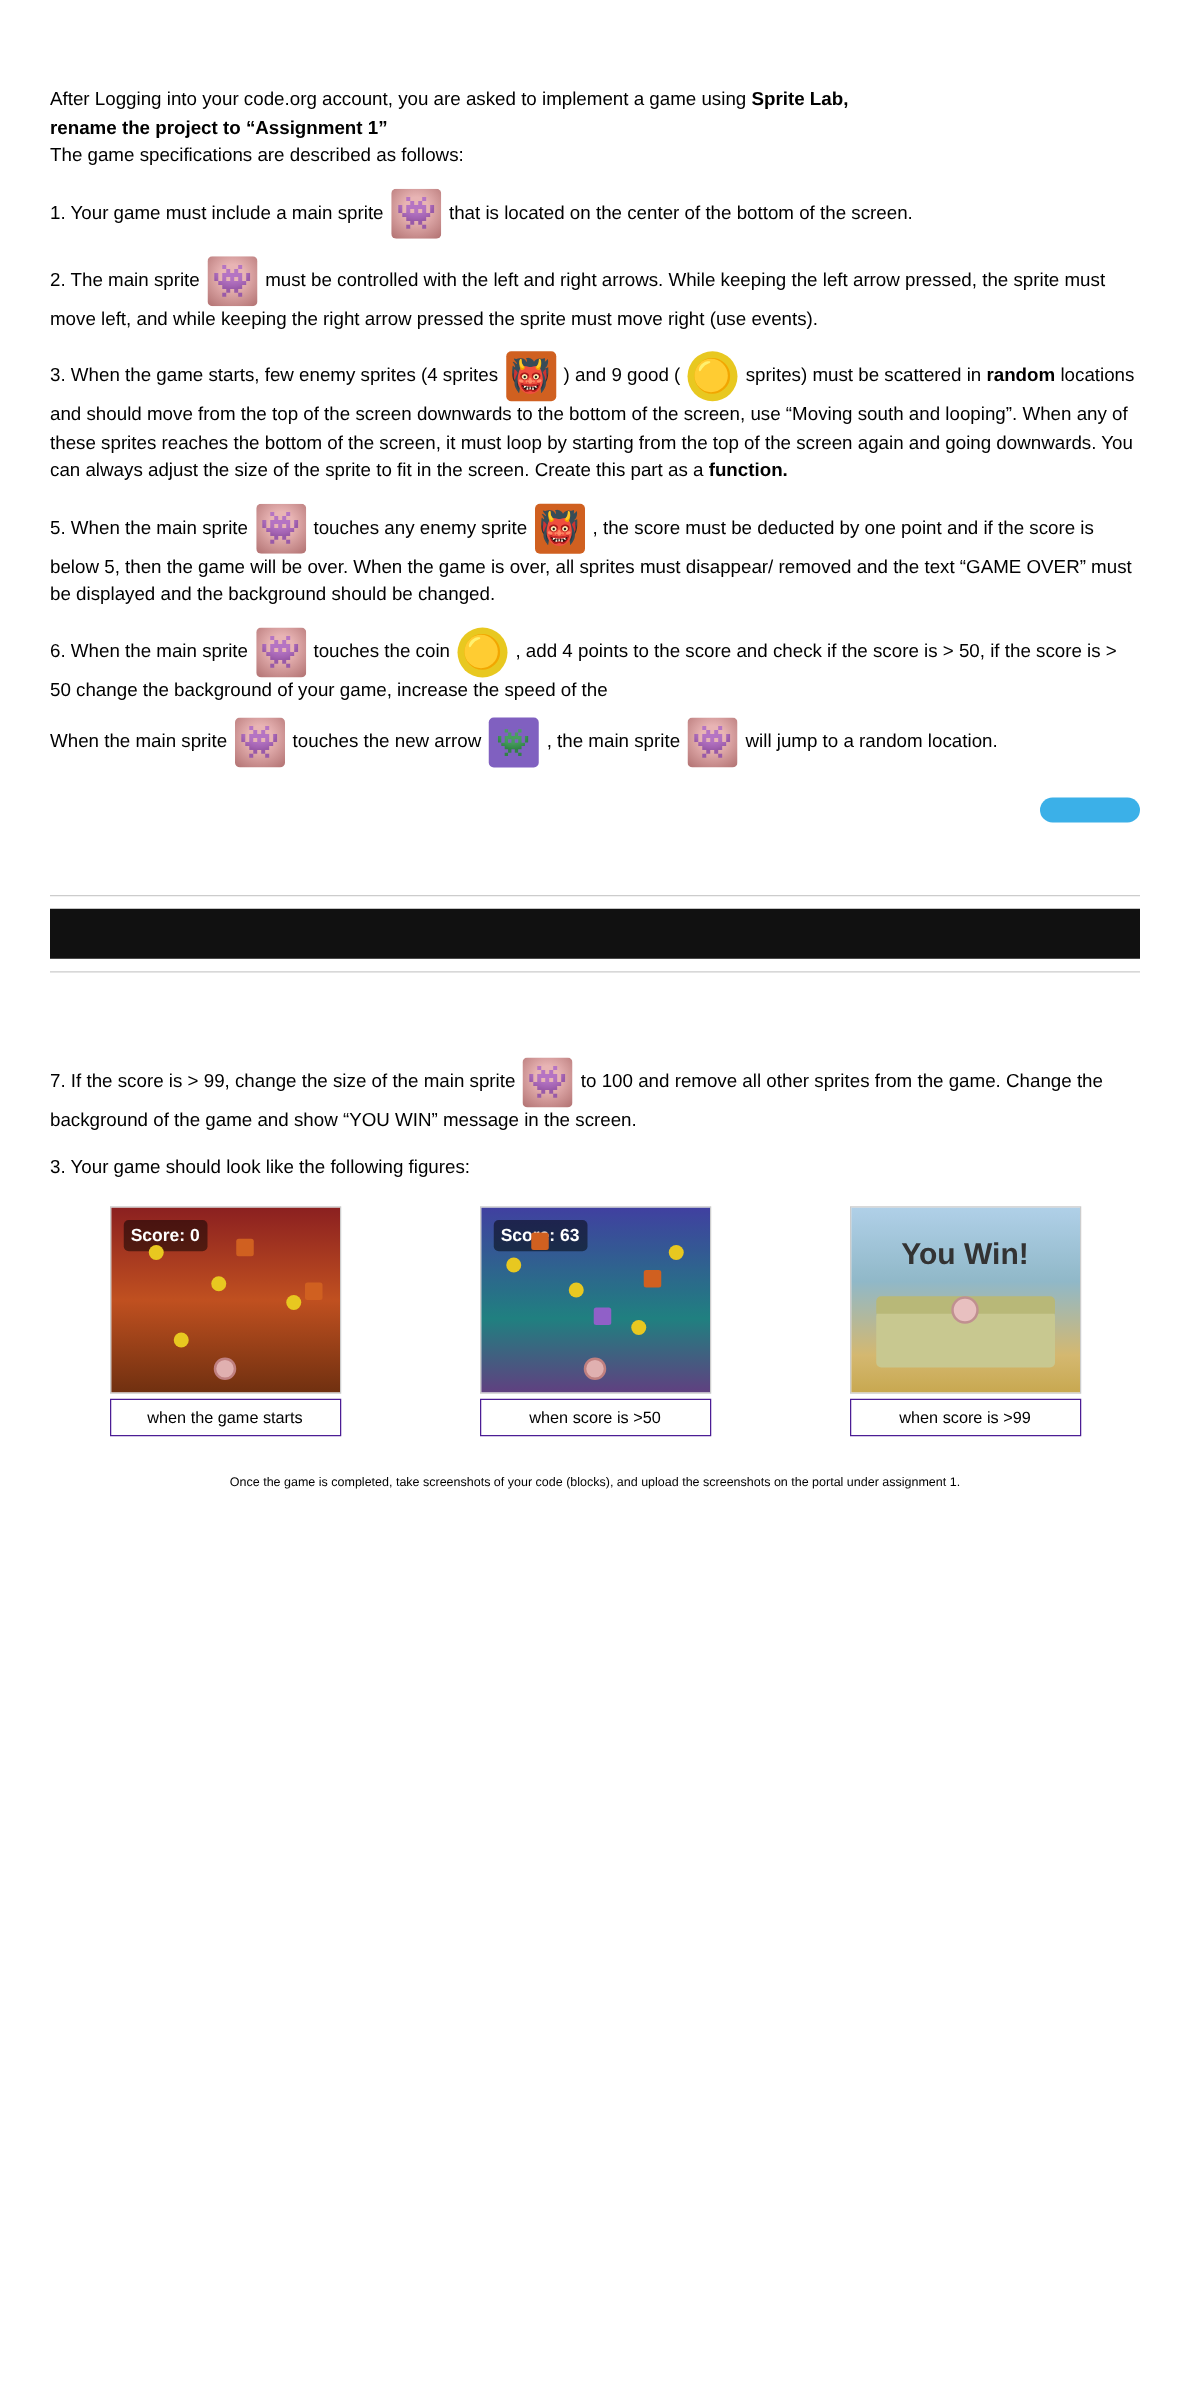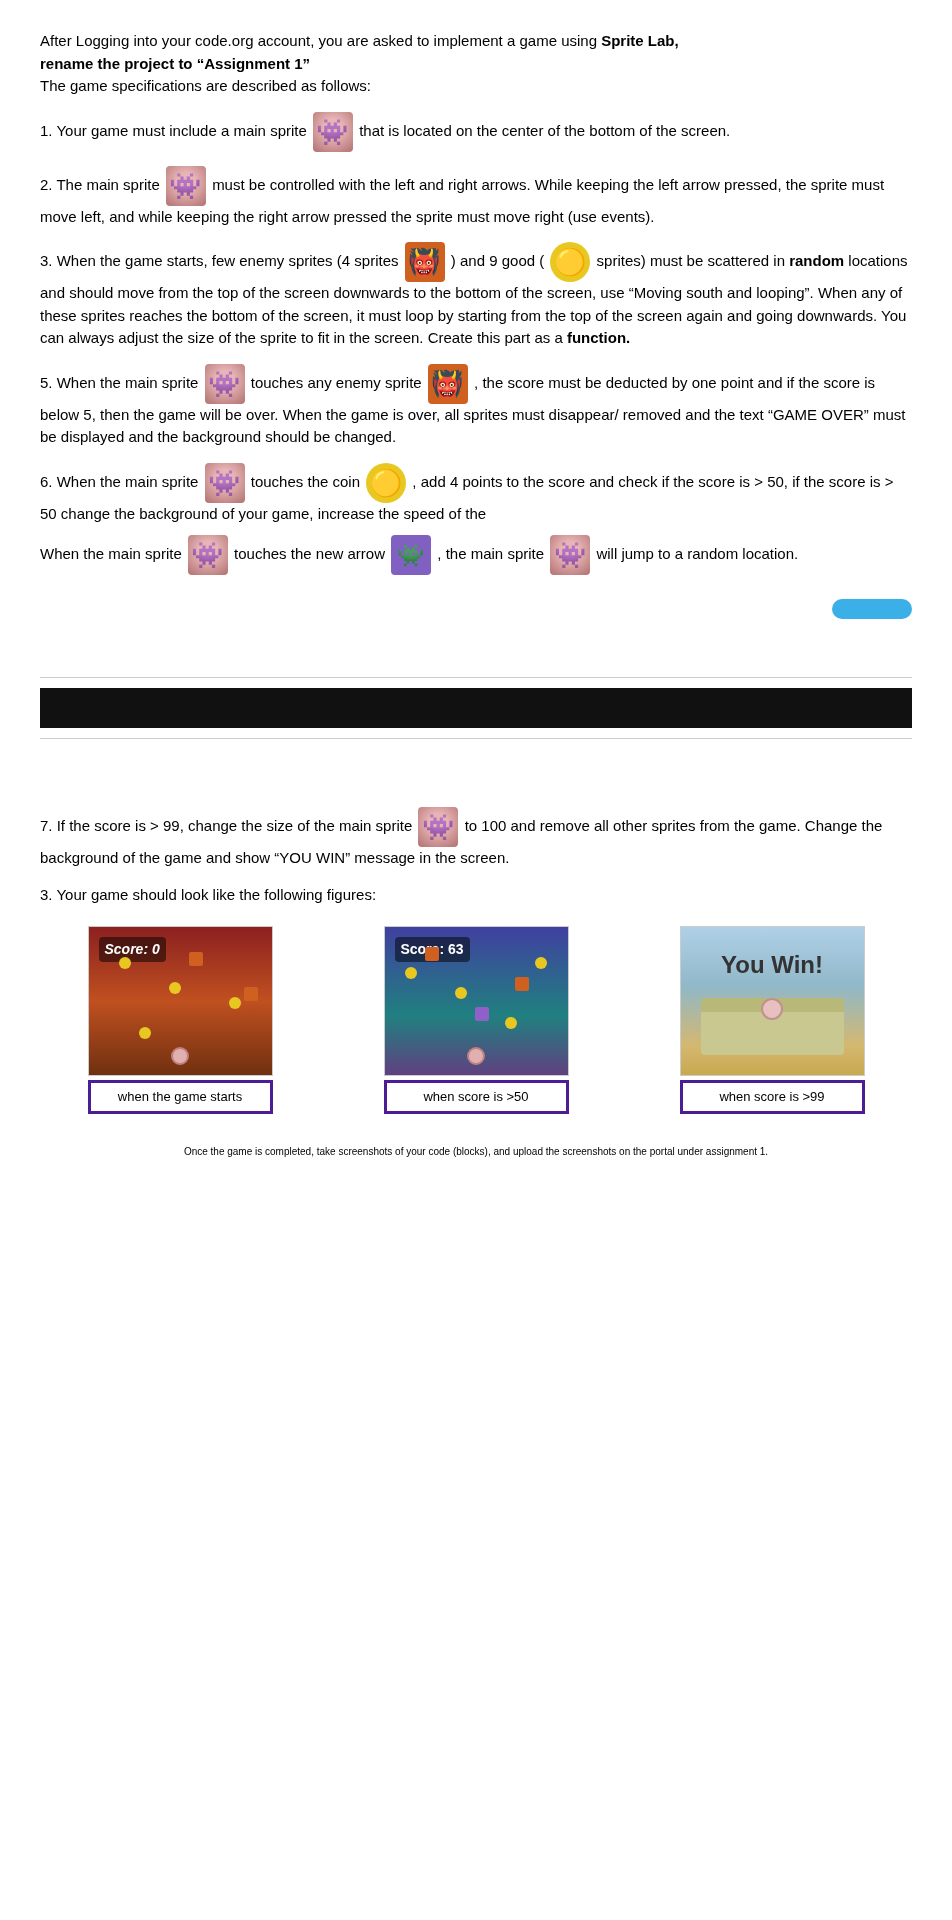--- a/index.html
+++ b/index.html
@@ -5,21 +5,22 @@
     * { box-sizing: border-box; margin: 0; padding: 0; }
     body {
       font-family: Arial, sans-serif;
       font-size: 15px;
       line-height: 1.5;
       color: #000;
       background: #fff;
       width: 952px;
     }
     .page {
-      padding: 30px 40px;
+      padding: 48px 40px;
+      margin-top: 21px;
     }
     .section {
       margin-bottom: 14px;
     }
     .inline-sprite {
       display: inline-block;
       vertical-align: middle;
       width: 40px;
       height: 40px;
       margin: 0 2px;
@@ -122,21 +123,20 @@
     .screenshot-img {
       width: 185px;
       height: 150px;
       border: 1px solid #ccc;
       position: relative;
       overflow: hidden;
     }
     
     .sc1-bg {
       background: linear-gradient(180deg, #8b2020 0%, #c05020 50%, #703010 100%);
-      font-style: italic;
     }
     
     .sc2-bg {
       background: linear-gradient(180deg, #4040a0 0%, #208080 60%, #604080 100%);
     }
     
     .sc3-bg {
       background: linear-gradient(180deg, #b0d0e8 0%, #90b8c8 40%, #d4b870 80%, #c8a850 100%);
     }
     .sc-score {
@@ -155,21 +155,21 @@
       top: 20px;
       left: 0;
       right: 0;
       text-align: center;
       font-size: 24px;
       font-weight: bold;
       color: #333;
     }
     .screenshot-label {
       margin-top: 4px;
-      border: 3px solid #4c1d95;
+      border: 1px solid #4c1d95;
       padding: 4px 8px;
       font-size: 13px;
       width: 185px;
       text-align: center;
     }
     
     .sc-sprite {
       position: absolute;
       width: 14px;
       height: 14px;

